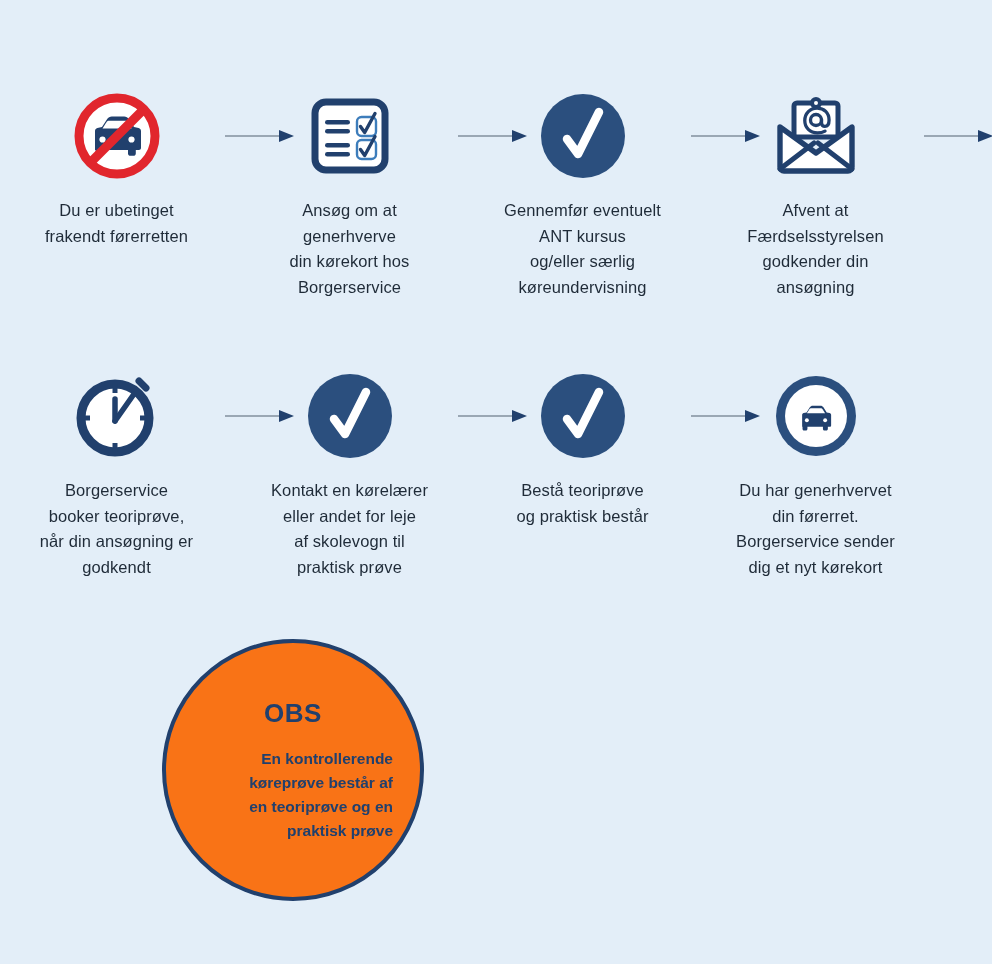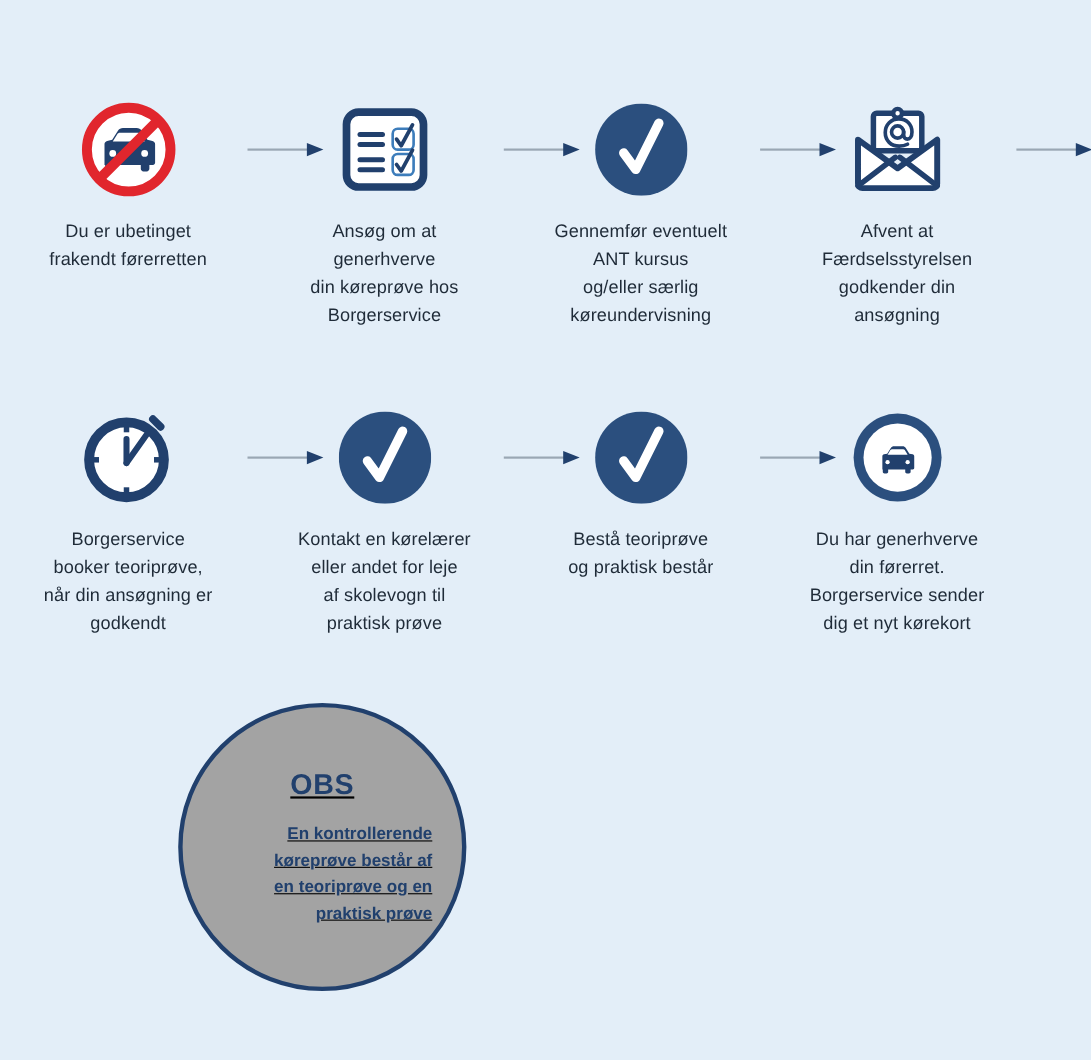--- a/index.html
+++ b/index.html
@@ -97,28 +97,27 @@
   #arrow-r2-3 { left: 691px; }
 
   
   #obs-bubble {
     position: absolute;
     left: 162px;
     top: 639px;
     width: 262px;
     height: 262px;
     border-radius: 50%;
-    background: #a3a3a3;
+    background: #f97316;
     border: 4px solid #21406d;
     box-sizing: border-box;
     display: flex;
     flex-direction: column;
     align-items: center;
     justify-content: center;
-    text-decoration: underline;
   }
   #obs-title {
     font-size: 26px;
     font-weight: bold;
     color: #21406d;
     letter-spacing: 0.6px;
     margin-bottom: 18px;
   }
   #obs-body {
     font-size: 15.5px;
@@ -164,21 +163,21 @@
           <rect x="18" y="50" width="25" height="4.6" rx="2.3" fill="#21406d"></rect>
           <rect x="18" y="59" width="25" height="4.6" rx="2.3" fill="#21406d"></rect>
           <rect x="50" y="24" width="19" height="19" rx="4.5" fill="#ffffff" stroke="#3d7dbb" stroke-width="2.4"></rect>
           <path d="M53.5 33.5 l4.2 6 L68 20.5" fill="none" stroke="#21406d" stroke-width="3.4" stroke-linecap="round" stroke-linejoin="round"></path>
           <rect x="50" y="47" width="19" height="19" rx="4.5" fill="#ffffff" stroke="#3d7dbb" stroke-width="2.4"></rect>
           <path d="M53.5 56.5 l4.2 6 L68 43.5" fill="none" stroke="#21406d" stroke-width="3.4" stroke-linecap="round" stroke-linejoin="round"></path>
         </svg>
       </div>
       <div class="step-label">Ansøg om at
 generhverve
-din køreprøve hos
+din kørekort hos
 Borgerservice</div>
     </div>
 
     <div class="step">
       <div class="icon-slot">
         <svg width="84" height="84" viewBox="0 0 84 84">
           <circle cx="42" cy="42" r="42" fill="#2b4f7e"></circle>
           <path d="M26 45 L37 60 L58 18" fill="none" stroke="#ffffff" stroke-width="8.5" stroke-linecap="round" stroke-linejoin="round"></path>
         </svg>
       </div>
@@ -280,21 +279,21 @@
           <circle cx="44" cy="44" r="40" fill="#2b4f7e"></circle>
           <circle cx="44" cy="44" r="31" fill="#ffffff"></circle>
           <g transform="translate(44,46) scale(0.63) translate(-46,-46)">
             <path d="M24 58 V41 c0-1.4 1-2.6 2.4-2.9 l4.6-1 5.2-8.2 c1-1.6 2.7-2.5 4.6-2.5 h12.4 c1.9 0 3.6 0.9 4.6 2.5 l5.2 8.2 4.6 1 c1.4 0.3 2.4 1.5 2.4 2.9 V58 c0 1.1-0.9 2-2 2 h-3.2 v3.4 c0 1.3-1.1 2.4-2.4 2.4 h-3 c-1.3 0-2.4-1.1-2.4-2.4 V60 H32.4 v3.4 c0 1.3-1.1 2.4-2.4 2.4 h-3 c-1.3 0-2.4-1.1-2.4-2.4 V60 h-0.6 z" fill="#21406d"></path>
             <path d="M31.5 38.6 l4.1-6.6 c0.5-0.8 1.4-1.3 2.3-1.3 h16.2 c0.9 0 1.8 0.5 2.3 1.3 l4.1 6.6 z" fill="#ffffff"></path>
             <circle cx="31.5" cy="49.5" r="3.1" fill="#ffffff"></circle>
             <circle cx="60.5" cy="49.5" r="3.1" fill="#ffffff"></circle>
           </g>
         </svg>
       </div>
-      <div class="step-label">Du har generhverve
+      <div class="step-label">Du har generhvervet
 din førerret.
 Borgerservice sender
 dig et nyt kørekort</div>
     </div>
 
     <div class="arrow" id="arrow-r2-1">
       <div class="shaft"></div>
       <div class="head"></div>
     </div>
     <div class="arrow" id="arrow-r2-2">

